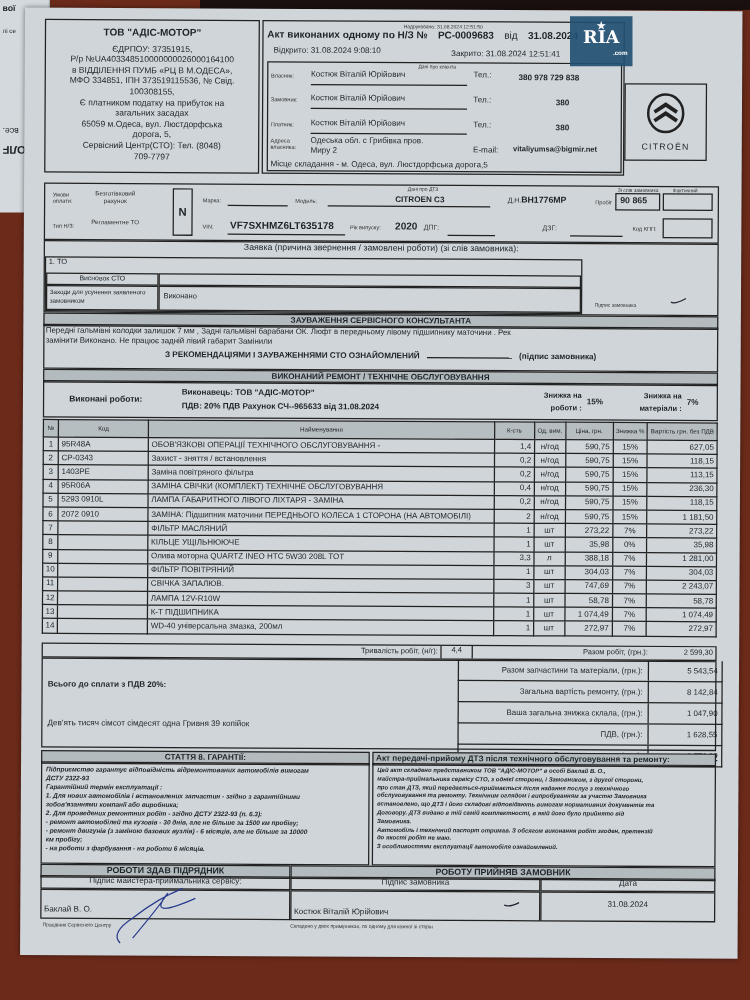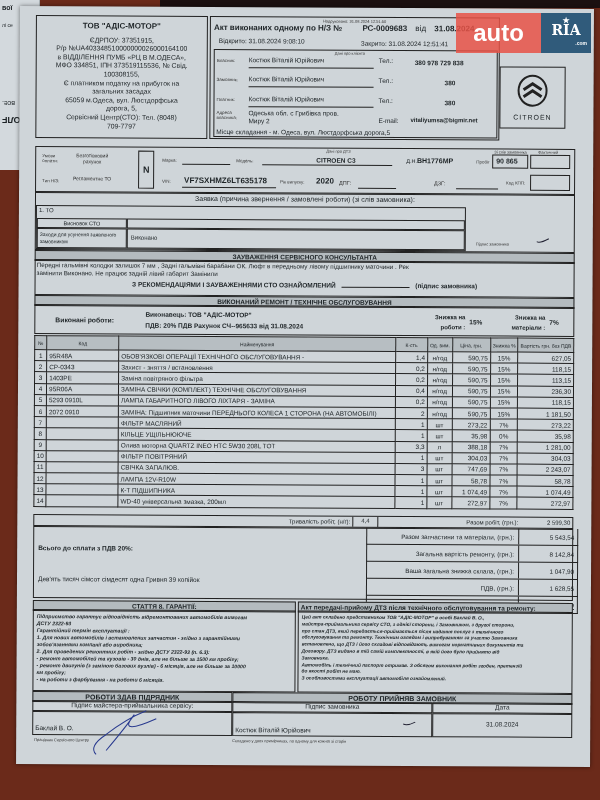--- a/index.html
+++ b/index.html
@@ -62,21 +62,21 @@
     <div>65059 м.Одеса, вул. Люстдорфська</div>
     <div>дорога, 5,</div>
     <div>Сервісний Центр(СТО): Тел. (8048)</div>
     <div>709-7797</div>
   </div>
 
   <div class="frame act">
     <div class="tiny" style="position:absolute;left:112px;top:1px">Надруковано: 31.08.2024 12:51:50</div>
     <div style="position:absolute;left:3px;top:6px;font-size:8px;font-weight:bold;white-space:nowrap">
       <span>Акт виконаних одному по Н/З №</span>
-      <span style="margin-left:18px">РС-0009683</span>
+      <span style="margin-left:6px">РС-0009683</span>
       <span style="margin-left:6px;font-weight:normal">від</span>
       <span style="margin-left:6px">31.08.2024</span>
     </div>
     <div style="position:absolute;left:8px;top:20px;font-size:6.5px;white-space:nowrap">
       <span>Відкрито:</span>
       <span>31.08.2024 9:08:10</span>
     </div>
     <div style="position:absolute;left:150px;top:22px;font-size:6.5px;white-space:nowrap">
       <span>Закрито:</span>
       <span>31.08.2024 12:51:41</span>
@@ -429,19 +429,18 @@
 
   <svg style="position:absolute;left:70px;top:700px" width="80" height="52">
     <path d="M10 48 Q2 40 20 28 Q40 12 60 4 M20 44 Q40 20 48 8 Q30 30 70 12" stroke="#2a3b8f" stroke-width="1" fill="none"></path>
   </svg>
   <svg style="position:absolute;left:386px;top:712px" width="14" height="6">
       <path d="M1 4 Q5 6 13 2" stroke="#223" fill="none"></path>
     </svg>
 </div>
 
 <div class="watermark">
-  <div class="wm-auto">auto</div>
   <div class="wm-ria">
     <span style="font-size:8px;line-height:8px">★</span>
     <span>RIA</span>
     <span class="com">.com</span>
   </div>
 </div>
 
 </body></html>

